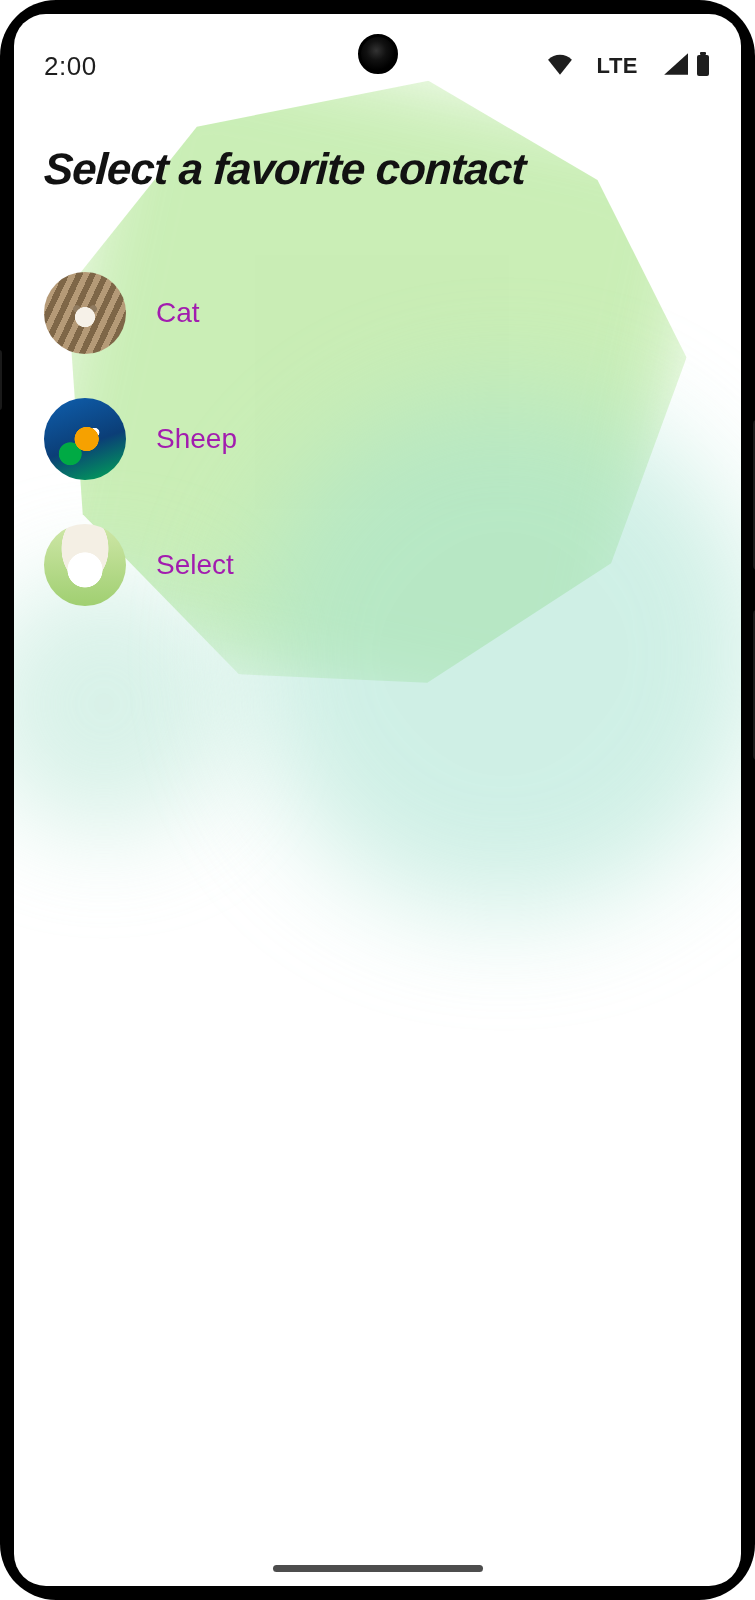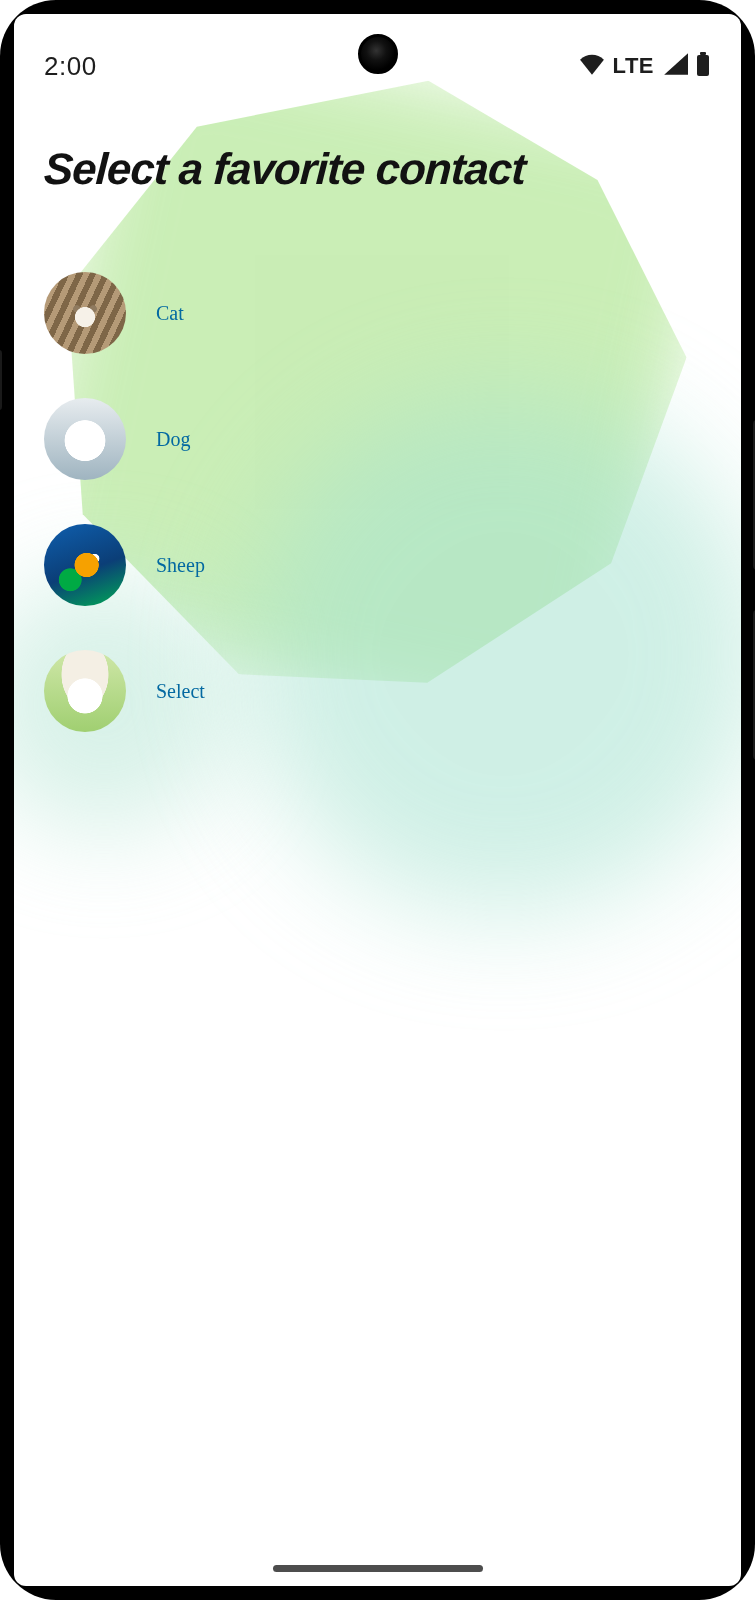--- a/index.html
+++ b/index.html
@@ -12,21 +12,21 @@
       height: 1600px;
       background: #000;
       border-radius: 56px;
       padding: 14px;
     }
     .phone-inner {
       position: relative;
       width: 100%;
       height: 100%;
       background: #fff;
-      border-radius: 12px;
+      border-radius: 32px;
       overflow: hidden;
     }
     
     .side-btn {
       position: absolute;
       background: #1a1a1a;
       border-radius: 4px;
     }
     .side-btn.left1 { left: -4px; top: 350px; width: 6px; height: 60px; }
     .side-btn.right1 { right: -6px; top: 420px; width: 8px; height: 150px; }
@@ -94,21 +94,21 @@
       height: 80px;
       z-index: 5;
     }
     .status-time {
       font-size: 26px;
       color: #1e1e1e;
       font-weight: 500;
       letter-spacing: 0.5px;
     }
     .status-right { display: flex; align-items: center; gap: 7px; }
-    .lte-text { font-size: 22px; color: #1e1e1e; font-weight: 600; letter-spacing: 0.5px; margin: 0 1px; }
+    .lte-text { font-size: 22px; color: #1e1e1e; font-weight: 600; letter-spacing: 0.5px; margin: 0 17px; }
 
     
     .content {
       position: relative;
       z-index: 5;
       padding: 50px 30px 0 30px;
     }
     .page-title {
       font-size: 44px;
       font-weight: 900;
@@ -128,21 +128,21 @@
     }
     .avatar {
       width: 82px; height: 82px;
       border-radius: 50%;
       overflow: hidden;
       display: flex;
       align-items: center;
       justify-content: center;
       flex-shrink: 0;
     }
-    .item-label { font-size: 20px; color: #0369a1; font-family: Liberation Serif, serif; }
+    .item-label { font-size: 28px; color: #a21caf; }
 
     
     .av-cat { background:
       radial-gradient(circle at 50% 55%, #f6f1e8 0 16%, transparent 17%),
       radial-gradient(circle at 40% 45%, #8f7a5f 0 5%, transparent 6%),
       radial-gradient(circle at 60% 45%, #8f7a5f 0 5%, transparent 6%),
       repeating-linear-gradient(115deg, #b59a77 0 6px, #7e6647 6px 12px);
     }
     .av-dog { background:
       radial-gradient(circle at 50% 52%, #ffffff 0 34%, transparent 35%),
@@ -219,24 +219,20 @@
 
     <div class="content">
       <h1 class="page-title">Select a favorite contact</h1>
 
       <div class="contact-list">
         <div class="list-item">
           <div class="avatar av-cat"></div>
           <div class="item-label">Cat</div>
         </div>
         <div class="list-item">
-          <div class="avatar av-dog"></div>
-          <div class="item-label">Dog</div>
-        </div>
-        <div class="list-item">
           <div class="avatar av-parrot"></div>
           <div class="item-label">Sheep</div>
         </div>
         <div class="list-item">
           <div class="avatar av-sheep"></div>
           <div class="item-label">Select</div>
         </div>
       </div>
     </div>
 

